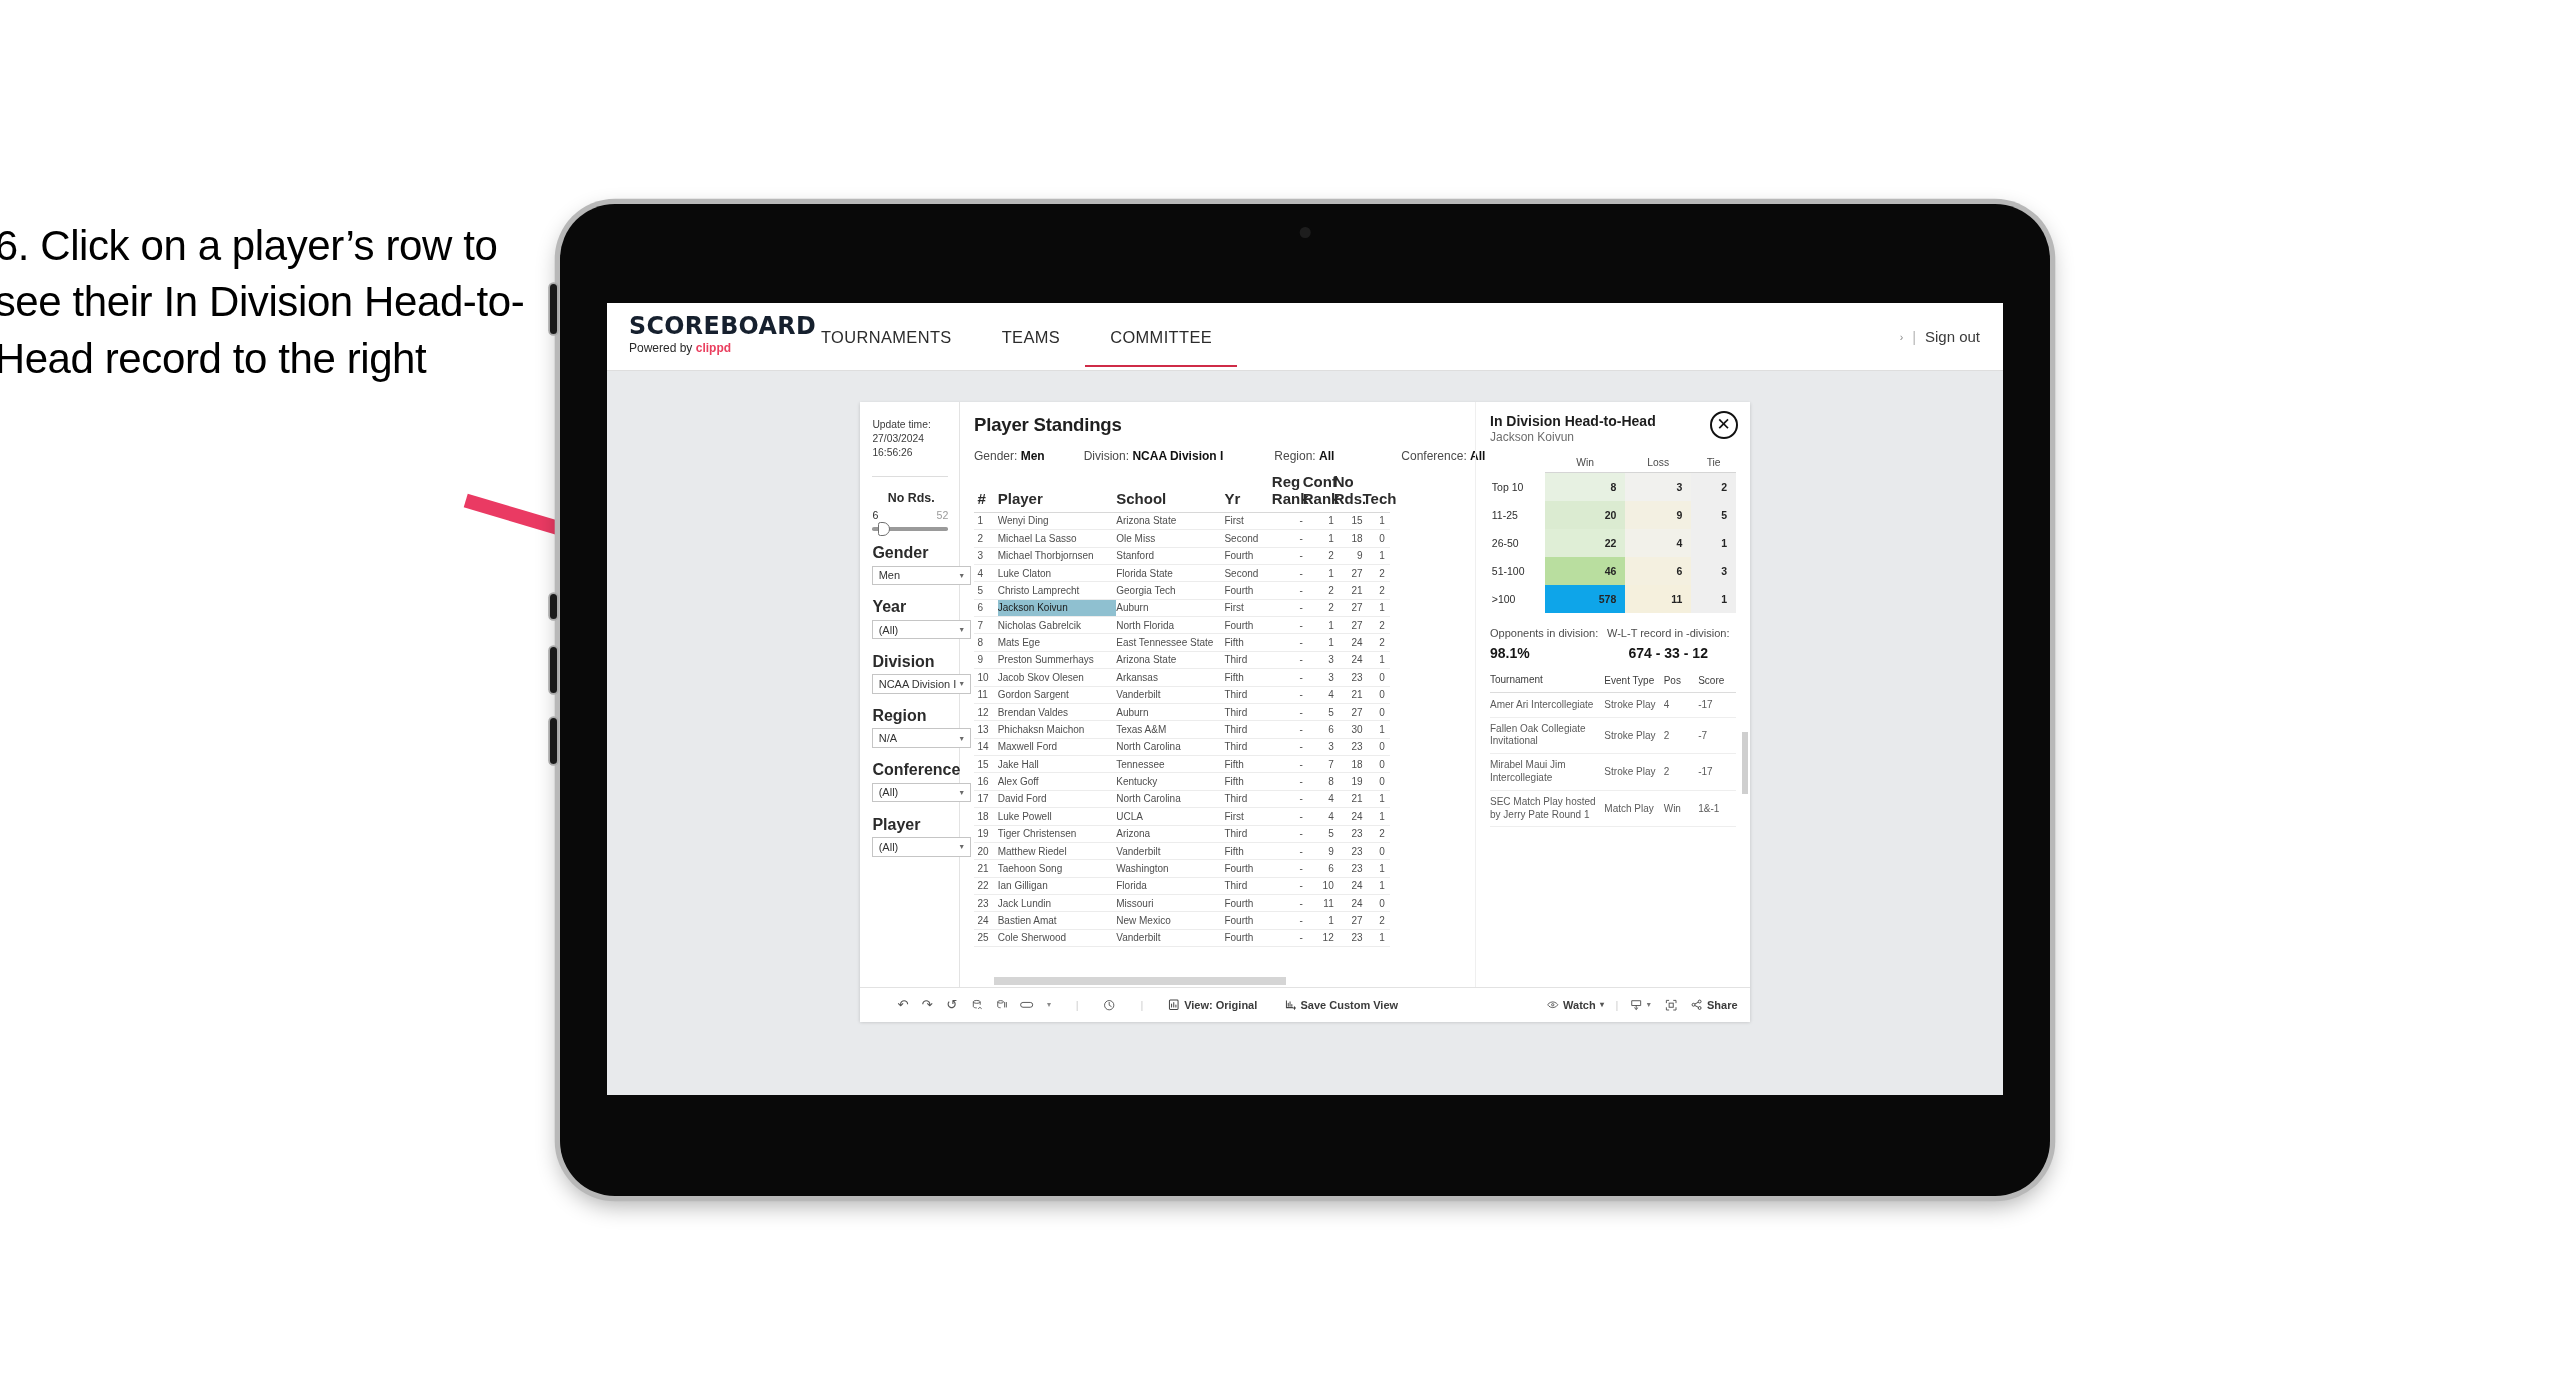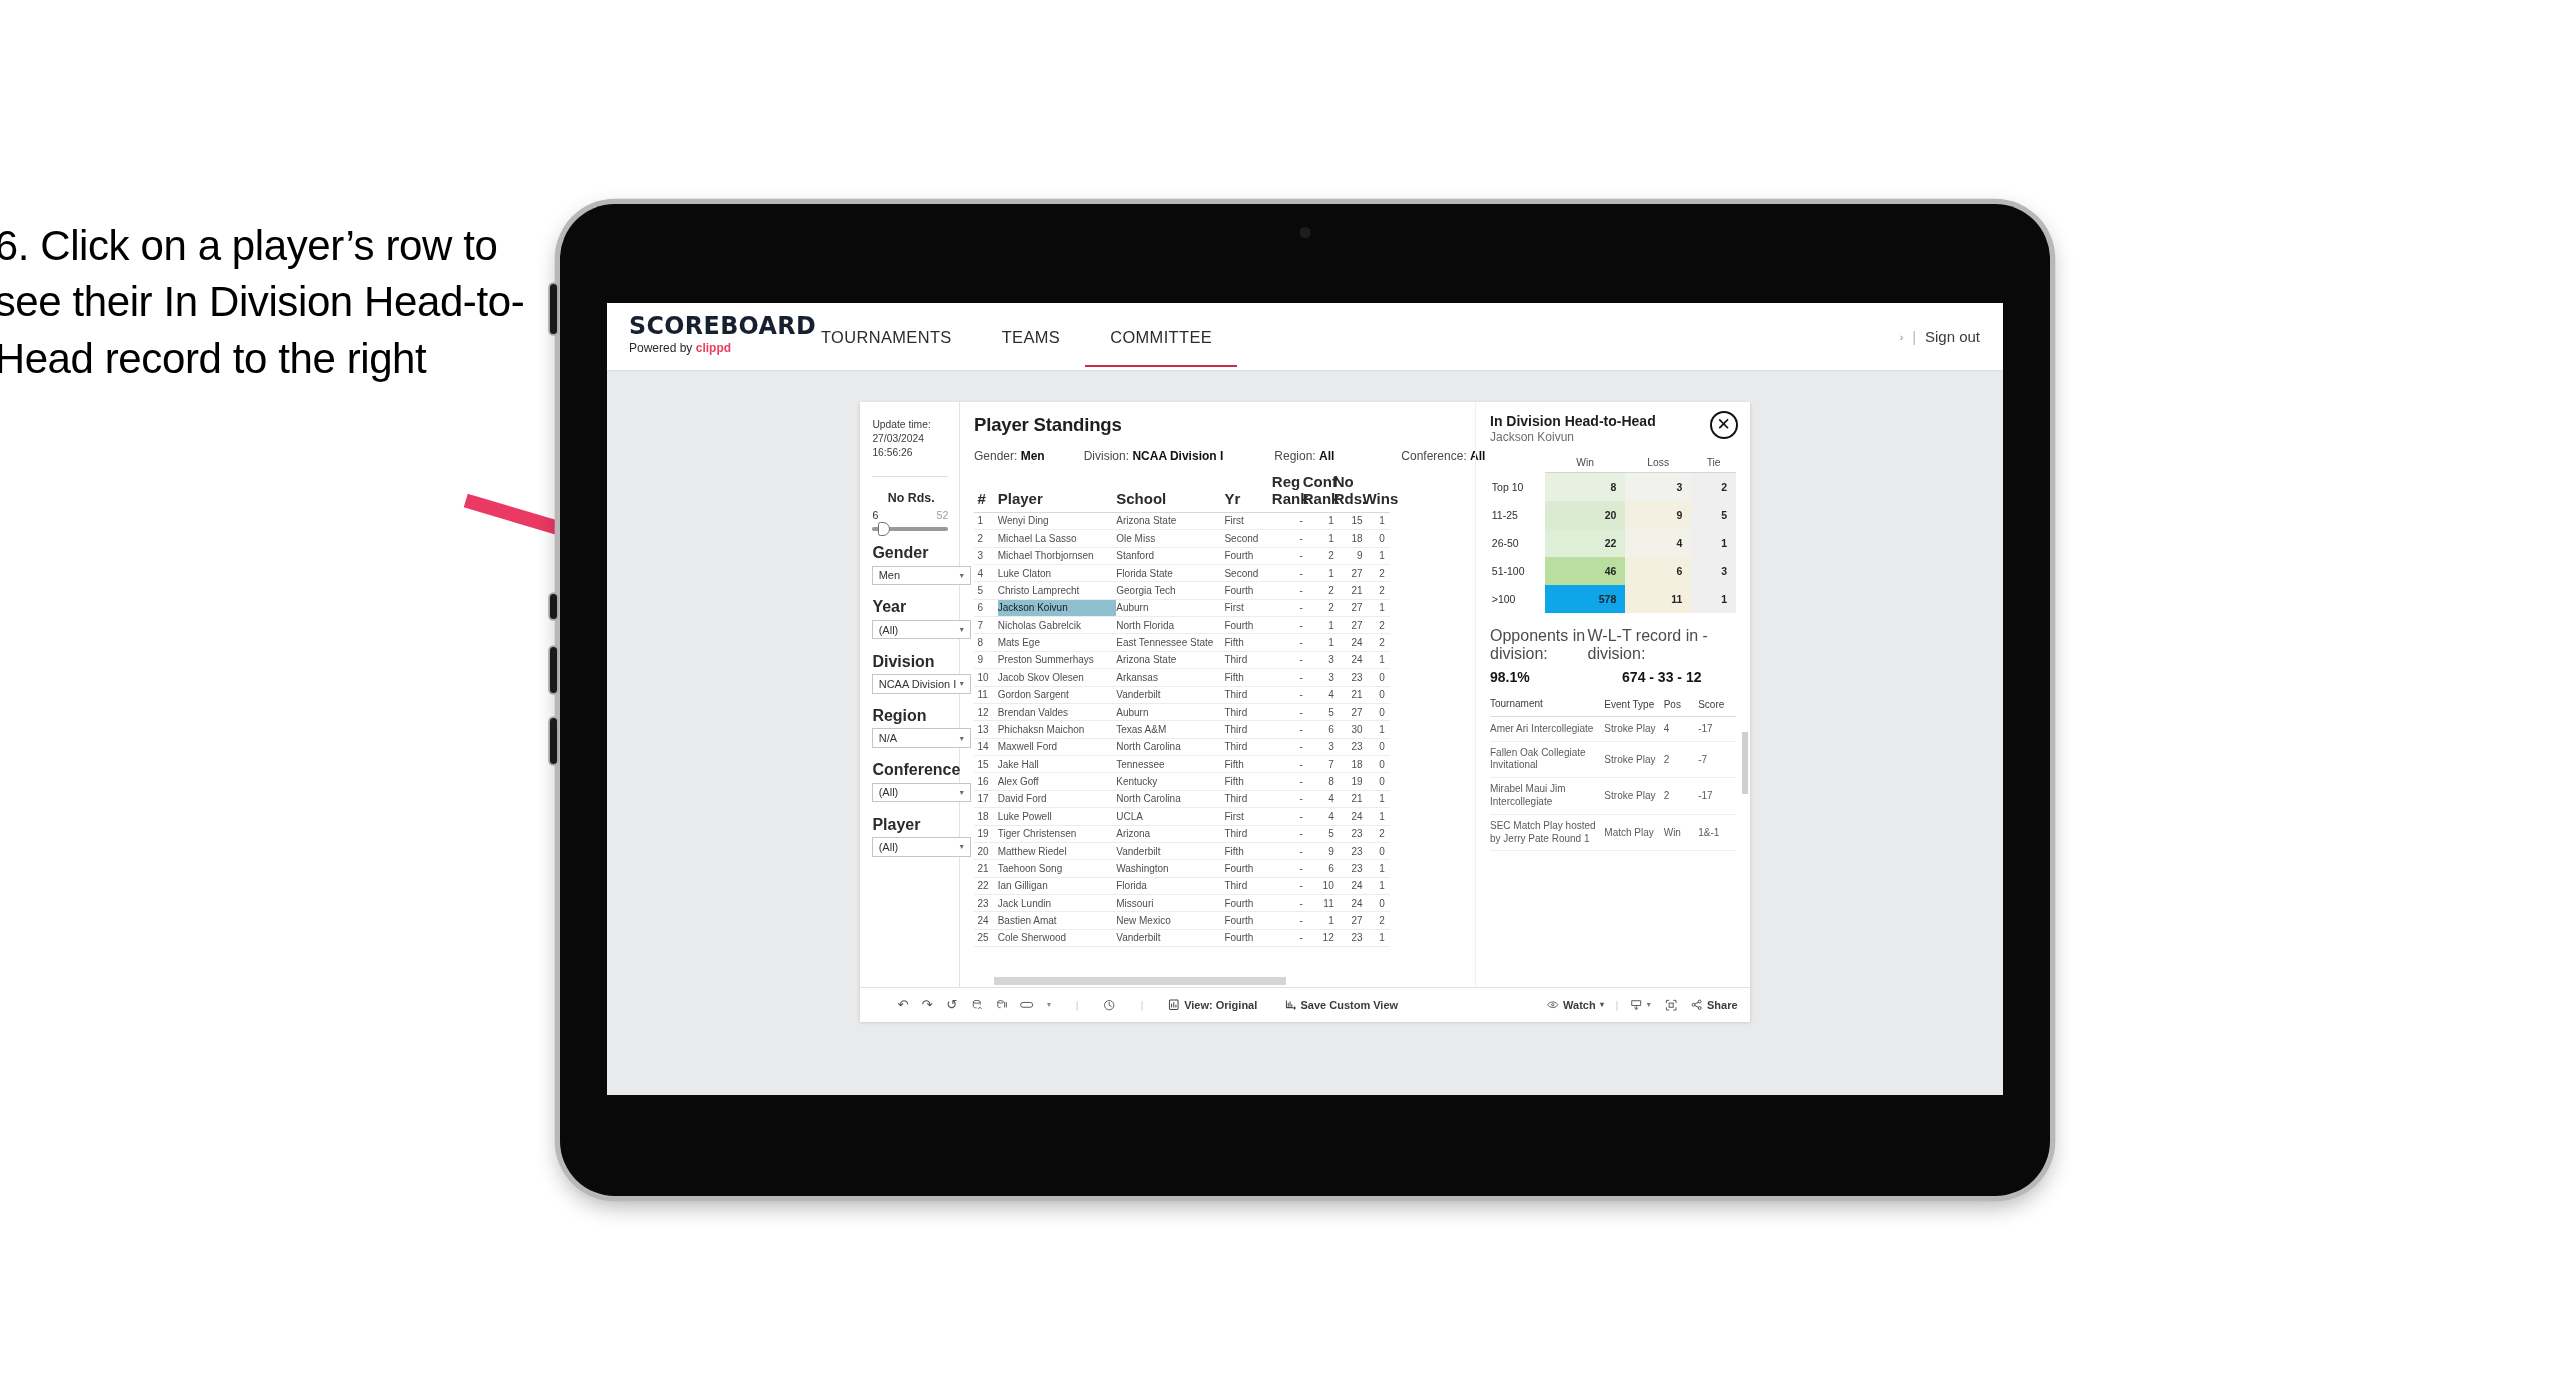--- a/index.html
+++ b/index.html
@@ -213,21 +213,21 @@
     font-size: 10.5px; color: #252525; font-weight: 600;
     text-align: right; padding: 8px 8.9px 8px 0; height: 21px;
   }
   table.h2hgrid td.rl {
     text-align: left; font-weight: 400; color: #2e2e2e;
     background: #fff !important; padding-left: 1.8px;
   }
 
   .stats-row { display: flex; margin-top: 14px; }
   .stat { }
-  .stat .lbl { font-size: 16px; color: #4c4c4c; }
+  .stat .lbl { font-size: 11px; color: #4c4c4c; }
   .stat .val { font-size: 14px; font-weight: 700; color: #151515; margin-top: 6.2px; }
   .stat.s1 { width: 117px; }
 
   table.tourn { border-collapse: collapse; width: 100%; margin-top: 12.4px; }
   table.tourn th {
     font-size: 10px; font-weight: 400; color: #3d3d3d;
     text-align: left; padding: 0 0 6.2px 0;
     border-bottom: 0.9px solid #dcdcdc;
   }
   table.tourn td {
@@ -379,21 +379,21 @@
                 <table class="pstable">
                   <thead>
                     <tr>
                       <th class="c-rank">#</th>
                       <th class="c-name">Player</th>
                       <th class="c-school">School</th>
                       <th class="c-yr">Yr</th>
                       <th class="c-reg">Reg<br>Rank</th>
                       <th class="c-conf">Conf<br>Rank</th>
                       <th class="c-rds">No<br>Rds.</th>
-                      <th class="c-wins">Wins</th>
+                      <th class="c-wins">Tech</th>
                     </tr>
                   </thead>
                   <tbody id="standings-body">
                       <tr>
                         <td class="c-rank">1</td>
                         <td class="c-name">Wenyi Ding</td>
                         <td class="c-school">Arizona State</td>
                         <td class="c-yr">First</td>
                         <td class="c-reg">-</td>
                         <td class="c-conf">1</td>

